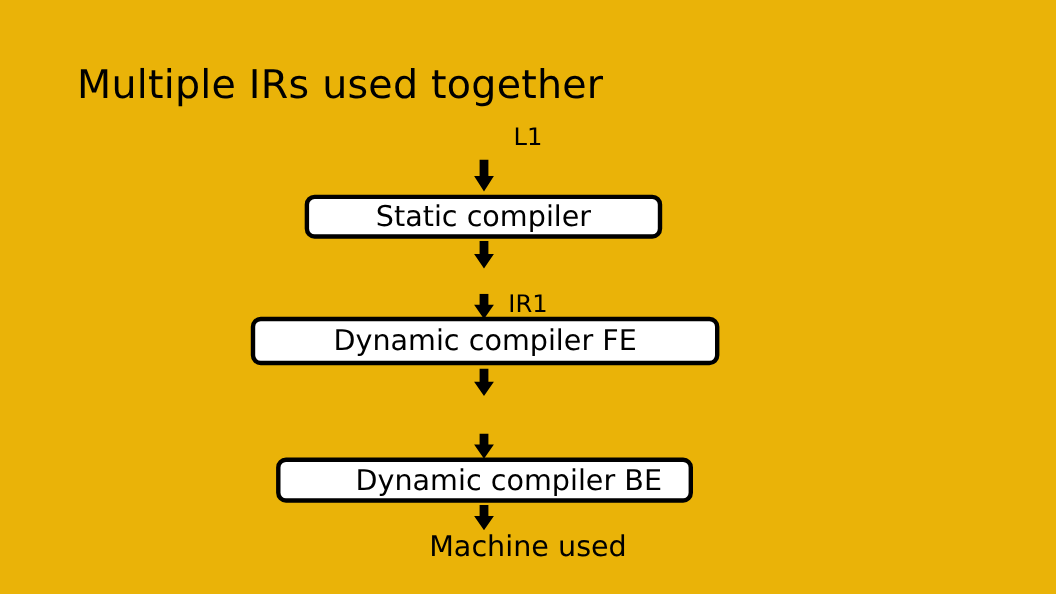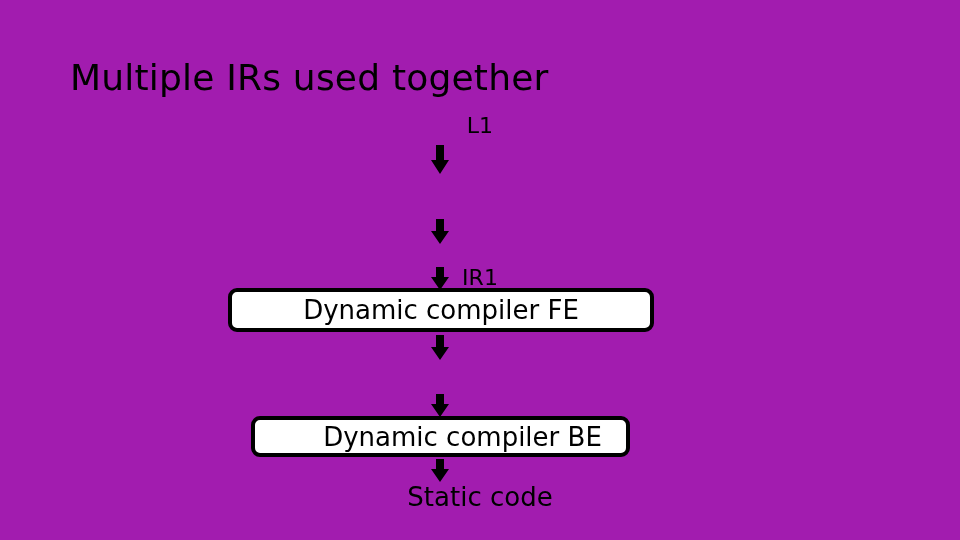--- a/index.html
+++ b/index.html
@@ -15,21 +15,21 @@
     font-family: "DejaVu Sans", "Liberation Sans", sans-serif;
     color: #000000;
   }
 
   #slide {
     position: absolute;
     left: 0;
     top: 0;
     width: 960px;
     height: 540px;
-    background: #a21caf;
+    background: #eab308;
   }
 
   
   #slide-title {
     position: absolute;
     left: 70px;
     top: 54px;
     font-size: 36px;
     line-height: 48px;
     font-weight: 400;
@@ -100,20 +100,21 @@
   <div id="flow">
 
     <div class="flow-label" style="top:113px;">L1</div>
 
     <div class="arrow" style="left:430px; top:145px;">
       <svg width="20" height="30" viewBox="0 0 20 30" xmlns="http://www.w3.org/2000/svg">
         <polygon points="6,0 14,0 14,15 19,15 10,29 1,15 6,15" fill="#000000"></polygon>
       </svg>
     </div>
 
+    <div class="flow-box" style="left:277px; top:177px; width:325px; height:40px;">Static compiler</div>
 
     <div class="arrow" style="left:430px; top:219px;">
       <svg width="20" height="26" viewBox="0 0 20 26" xmlns="http://www.w3.org/2000/svg">
         <polygon points="6,0 14,0 14,12 19,12 10,25 1,12 6,12" fill="#000000"></polygon>
       </svg>
     </div>
 
     <div class="flow-label" style="top:237px;margin-top:28px;">IR1</div>
 
     <div class="arrow" style="left:430px; top:267px;">
@@ -138,16 +139,16 @@
     </div>
 
     <div class="flow-box" style="left:251px; top:416px; width:379px; height:41px;padding-left:44px;">Dynamic compiler BE</div>
 
     <div class="arrow" style="left:430px; top:459px;">
       <svg width="20" height="24" viewBox="0 0 20 24" xmlns="http://www.w3.org/2000/svg">
         <polygon points="6,0 14,0 14,10 19,10 10,23 1,10 6,10" fill="#000000"></polygon>
       </svg>
     </div>
 
-    <div class="flow-label big" style="top:482px;">Static code</div>
+    <div class="flow-label big" style="top:482px;">Machine used</div>
 
   </div>
 </div>
 
 </body></html>

